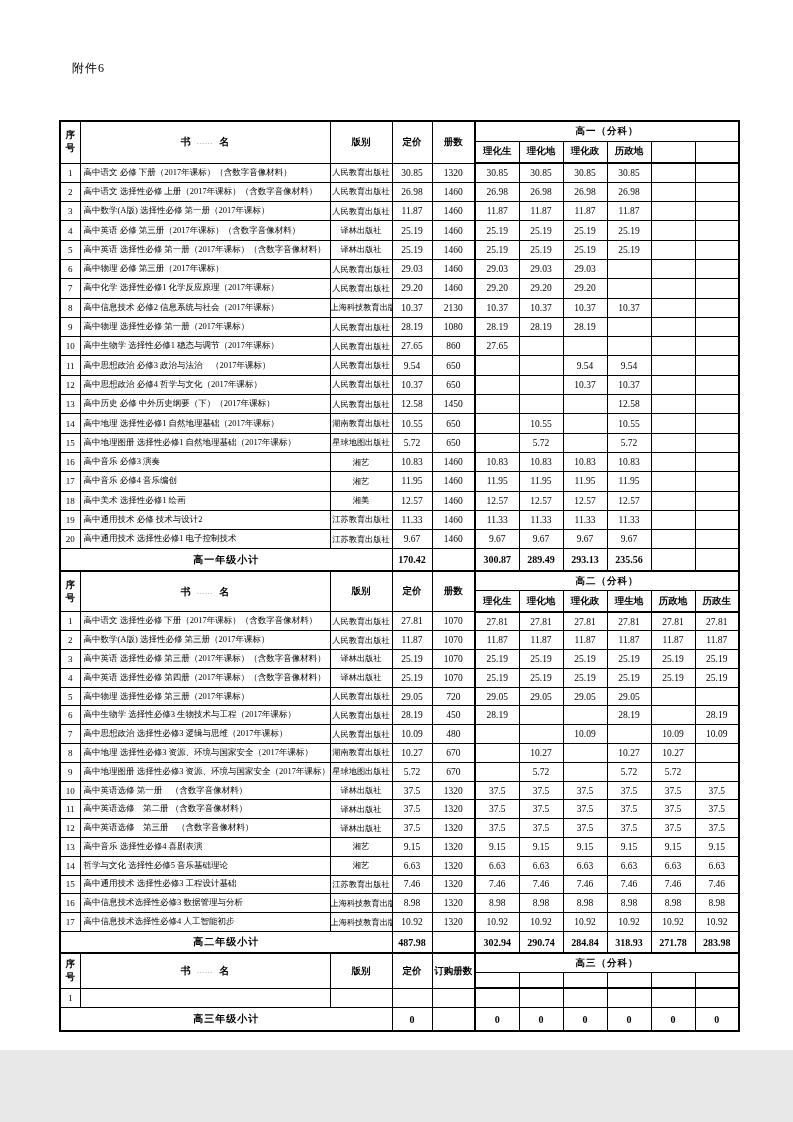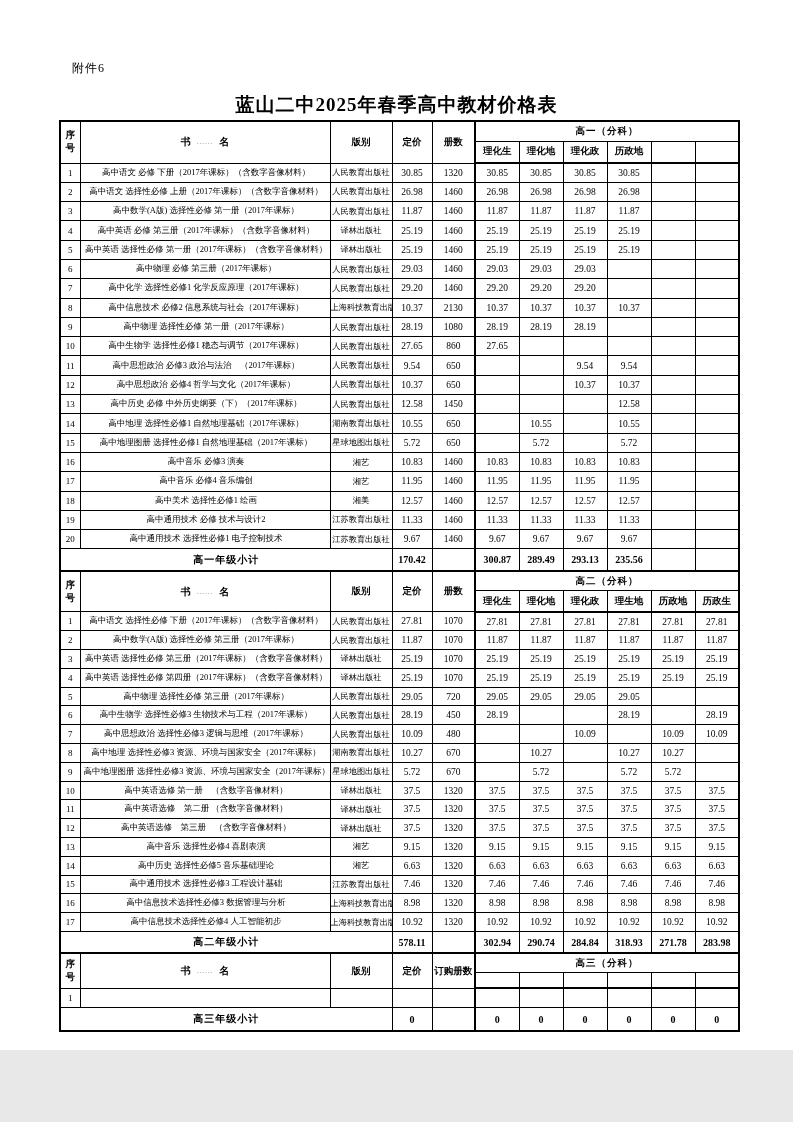--- a/index.html
+++ b/index.html
@@ -25,21 +25,21 @@
   .price-table th, .price-table td {
     border:1px solid #000; padding:0 1px;
     text-align:center; vertical-align:middle;
     font-size:9.5px; font-weight:normal; overflow:hidden;
   }
   .price-table th { font-weight:bold; }
   .grade-cell { font-size:10px; letter-spacing:1px; }
   .thick-left { border-left:2px solid #000 !important; }
   tr.sub-row th { border-bottom:2px solid #000; }
   tr.grade-row th { border-top:2px solid #000; }
-  td.c-name { text-align:center; padding-left:3px; font-size:8.5px; white-space:nowrap; }
+  td.c-name { text-align:left; padding-left:3px; font-size:8.5px; white-space:nowrap; }
   td.c-pub  { font-size:8.2px; white-space:nowrap; padding:0; }
   td.c-no   { font-size:9px; }
   tr.subtotal td { font-weight:bold; font-size:10px; border-bottom:2px solid #000; }
   tr.subtotal td.label { letter-spacing:1px; }
   .dots { color:#999; font-size:7px; letter-spacing:1px; margin:0 6px; vertical-align:1px; }
   th.h-name { font-size:10px; }
   
   tr.sec-0.grade-row { height:20px; }  tr.sec-0.sub-row { height:22px; }
   tr.sec-0.data-row  { height:19.3px; } tr.sec-0.subtotal { height:22px; }
   tr.sec-1.grade-row { height:20px; }  tr.sec-1.sub-row { height:21px; }
@@ -49,21 +49,20 @@
   .page-number {
     position:absolute; left:64px; top:1052px;
     font-size:14px; letter-spacing:2px;
   }
 </style>
 </head>
 <body>
 
 <div class="page">
   <div class="attachment">附件6</div>
-  <h1 class="title">蓝山二中2025年春季高中教材价格表</h1>
 
   <table class="price-table">
     <colgroup>
       <col style="width:20px">
         <col style="width:250px">
         <col style="width:62px">
       <col style="width:40px">
         <col style="width:43px">
       <col style="width:44px">
         <col style="width:44px">
@@ -540,21 +539,21 @@
           <td class="c-copies">1320</td>
           <td class="c-val thick-left">9.15</td>
           <td class="c-val">9.15</td>
           <td class="c-val">9.15</td>
           <td class="c-val">9.15</td>
           <td class="c-val">9.15</td>
           <td class="c-val">9.15</td>
         </tr>
         <tr class="sec-1 data-row">
           <td class="c-no">14</td>
-          <td class="c-name">高中历史 选择性必修5 音乐基础理论</td>
+          <td class="c-name">哲学与文化 选择性必修5 音乐基础理论</td>
           <td class="c-pub">湘艺</td>
           <td class="c-price">6.63</td>
           <td class="c-copies">1320</td>
           <td class="c-val thick-left">6.63</td>
           <td class="c-val">6.63</td>
           <td class="c-val">6.63</td>
           <td class="c-val">6.63</td>
           <td class="c-val">6.63</td>
           <td class="c-val">6.63</td>
         </tr>
@@ -592,21 +591,21 @@
           <td class="c-copies">1320</td>
           <td class="c-val thick-left">10.92</td>
           <td class="c-val">10.92</td>
           <td class="c-val">10.92</td>
           <td class="c-val">10.92</td>
           <td class="c-val">10.92</td>
           <td class="c-val">10.92</td>
         </tr>
         <tr class="sec-1 subtotal">
           <td class="label" colspan="3">高二年级小计</td>
-          <td>578.11</td>
+          <td>487.98</td>
           <td></td>
           <td class="thick-left">302.94</td>
           <td>290.74</td>
           <td>284.84</td>
           <td>318.93</td>
           <td>271.78</td>
           <td>283.98</td>
         </tr>
         <tr class="sec-2 grade-row">
           <th class="h-seq" rowspan="2">序号</th>

